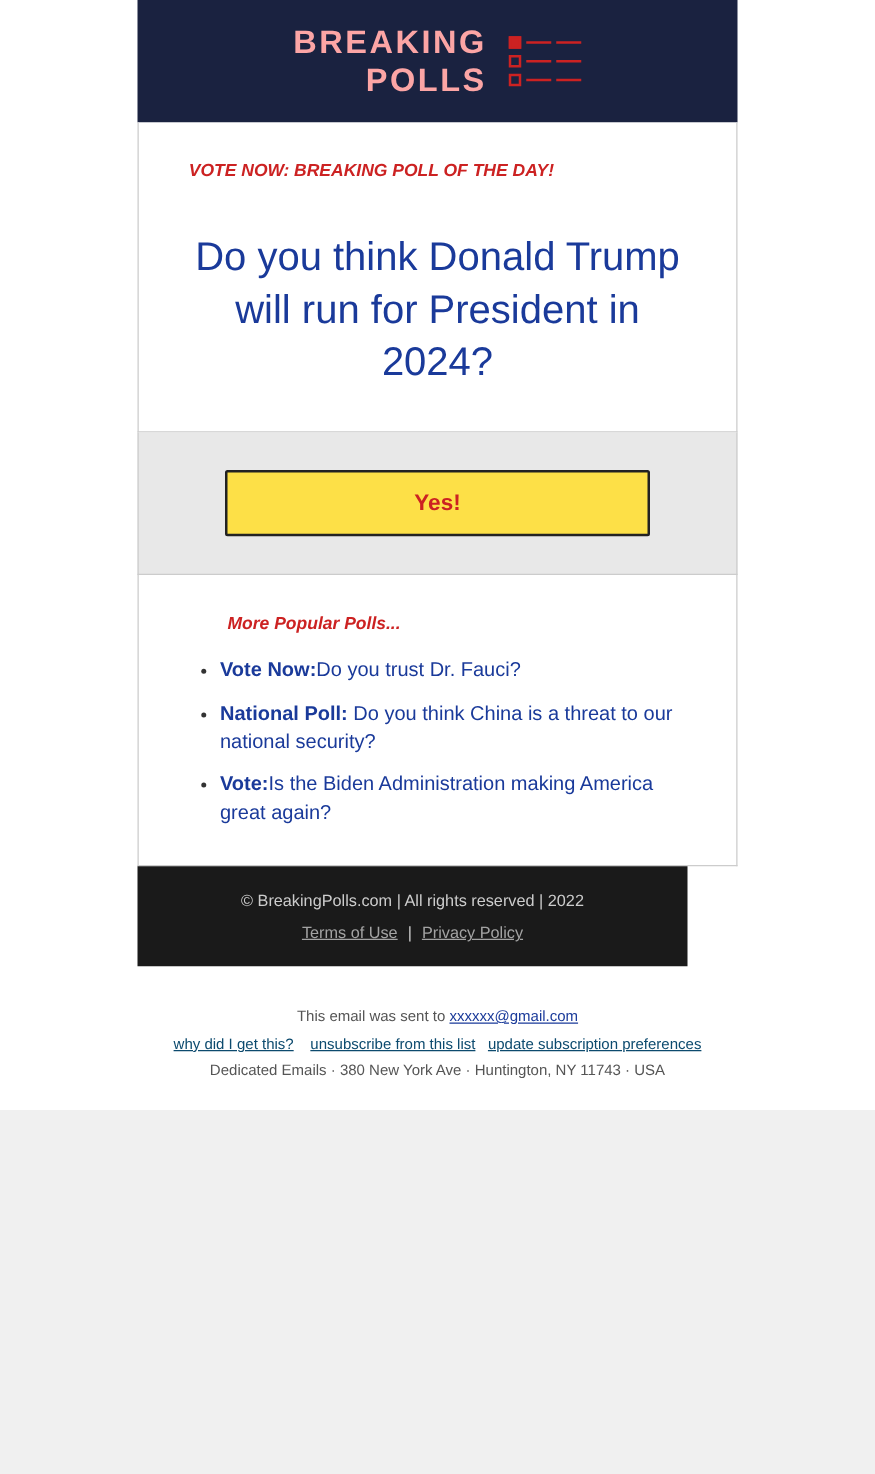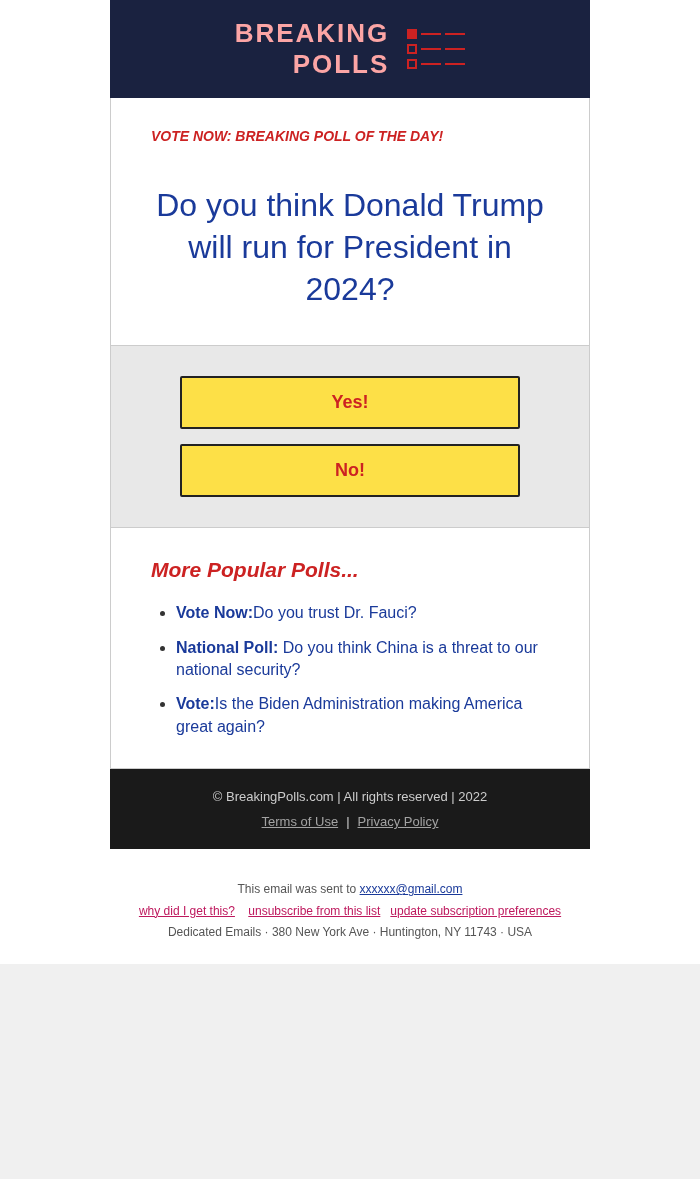--- a/index.html
+++ b/index.html
@@ -128,24 +128,25 @@
     
     .more-polls {
       background: #ffffff;
       border: 1px solid #cccccc;
       border-top: none;
       padding: 30px 40px;
     }
 
     .more-polls-title {
       color: #cc2222;
-      font-size: 21px;
+      font-size: 14px;
       font-style: italic;
       font-weight: bold;
       margin-bottom: 20px;
+      margin-left: 31px;
     }
 
     .poll-list {
       list-style: disc;
       padding-left: 25px;
       display: flex;
       flex-direction: column;
       gap: 12px;
     }
 
@@ -160,21 +161,21 @@
       color: #1a3a9a;
     }
 
     .poll-item-text {
       color: #1a3a9a;
     }
 
     
     .footer {
       background: #1a1a1a;
-      width: 480px;
+      width: 440px;
       padding: 20px 30px;
       text-align: center;
       color: #cccccc;
       font-size: 13px;
     }
 
     .footer-copy {
       margin-bottom: 10px;
       color: #cccccc;
     }
@@ -204,21 +205,21 @@
       color: #555555;
       line-height: 1.8;
     }
 
     .email-footer a {
       color: #1a3a9a;
       text-decoration: underline;
     }
 
     .email-footer .pref-links a {
-      color: #be185d;
+      color: #0c4a6e;
       text-decoration: underline;
     }
   </style>
 </head>
 <body>
 
 <div class="email-wrapper">
 
   <div class="main-container">
 
@@ -250,21 +251,20 @@
 
     <div class="poll-header">
       <div class="vote-now-label">
         <span>VOTE NOW: </span><span>BREAKING POLL OF THE DAY!</span>
       </div>
       <div class="poll-question">Do you think Donald Trump will run for President in 2024?</div>
     </div>
 
     <div class="vote-buttons">
       <button class="vote-btn">Yes!</button>
-      <button class="vote-btn">No!</button>
     </div>
 
     <div class="more-polls">
       <div class="more-polls-title">More Popular Polls...</div>
       <ul class="poll-list">
         <li>
           <span class="poll-item-label">Vote Now:</span><span class="poll-item-text">Do you trust Dr. Fauci?</span>
         </li>
         <li>
           <span class="poll-item-label">National Poll:</span><span class="poll-item-text"> Do you think China is a threat to our national security?</span>

